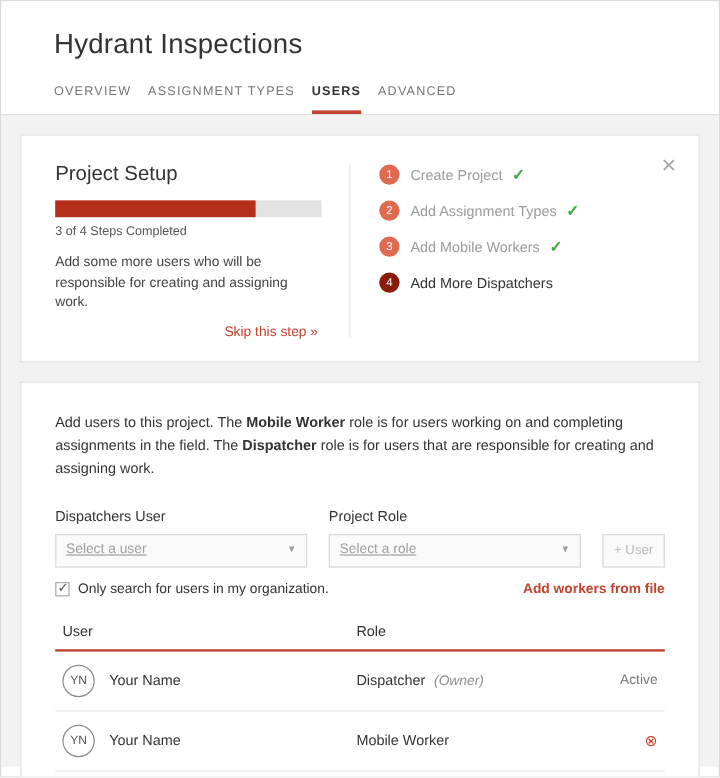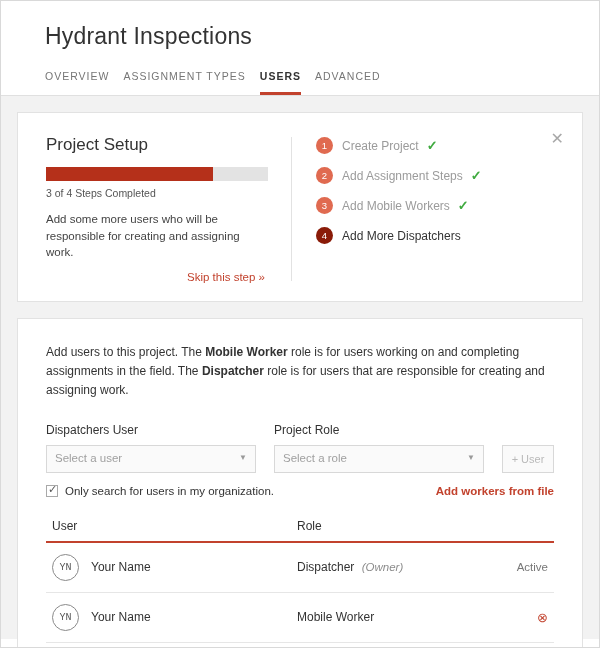--- a/index.html
+++ b/index.html
@@ -161,20 +161,21 @@
     width: 210px;
     height: 28px;
     border: 1px solid #d8d8d8;
     background: #fafafa;
     color: #a0a0a0;
     font-size: 11.5px;
     padding: 0 22px 2px 8px;
     display: flex;
     align-items: center;
     position: relative;
+    text-decoration: underline;
   }
   .select .caret {
     position: absolute;
     right: 8px;
     color: #9a9a9a;
     font-size: 8px;
   }
   .add-user-btn {
     width: 54px; height: 28px;
     border: 1px solid #d8d8d8;
@@ -231,21 +232,20 @@
   }
   .avatar {
     width: 27px; height: 27px;
     border-radius: 50%;
     border: 1px solid #8a8a8a;
     color: #555555;
     font-size: 10px;
     display: flex; align-items: center; justify-content: center;
     margin-right: 12px;
     flex: 0 0 auto;
-    font-family: Liberation Mono, monospace;
   }
   .cell-user { width: 245px; display: flex; align-items: center; font-size: 12px; color: #333333; }
   .cell-role { flex: 1; font-size: 12px; color: #333333; }
   .owner-tag { color: #8c8c8c; font-style: italic; font-size: 11.5px; margin-left: 4px; }
   .cell-status { width: 60px; text-align: right; font-size: 11.5px; color: #777777; }
   .remove-icon {
     color: #c2422d;
     font-size: 13px;
     cursor: pointer;
   }
@@ -280,21 +280,21 @@
         </div>
         <div class="setup-divider"></div>
         <div class="steps">
           <div class="step done">
             <span class="step-num">1</span>
             <span class="step-label">Create Project</span>
             <span class="check">✓</span>
           </div>
           <div class="step done">
             <span class="step-num">2</span>
-            <span class="step-label">Add Assignment Steps</span>
+            <span class="step-label">Add Assignment Types</span>
             <span class="check">✓</span>
           </div>
           <div class="step done">
             <span class="step-num">3</span>
             <span class="step-label">Add Mobile Workers</span>
             <span class="check">✓</span>
           </div>
           <div class="step current">
             <span class="step-num">4</span>
             <span class="step-label">Add More Dispatchers</span>

